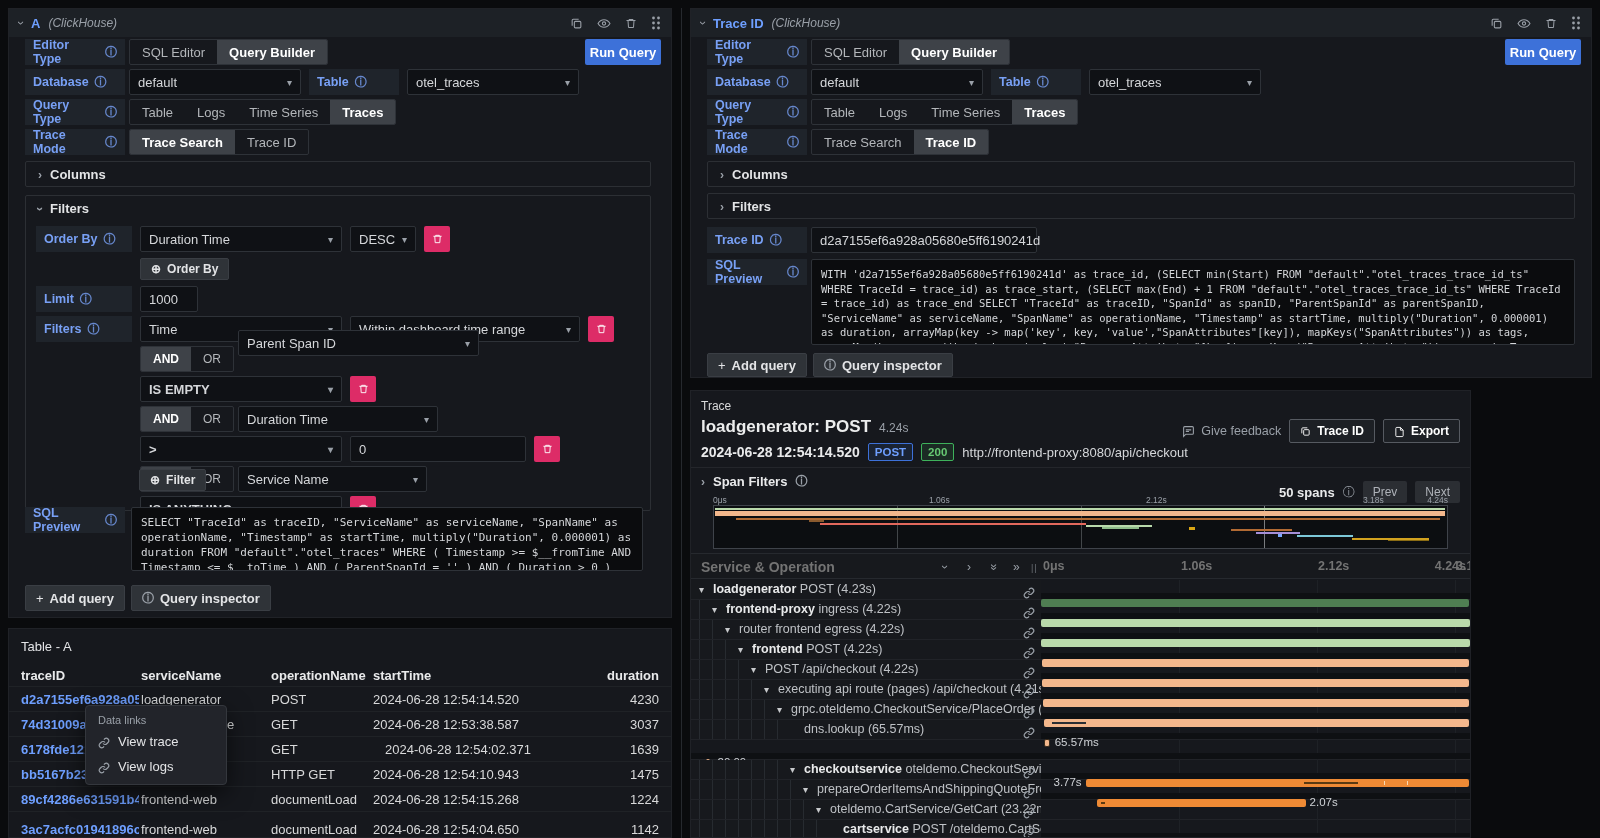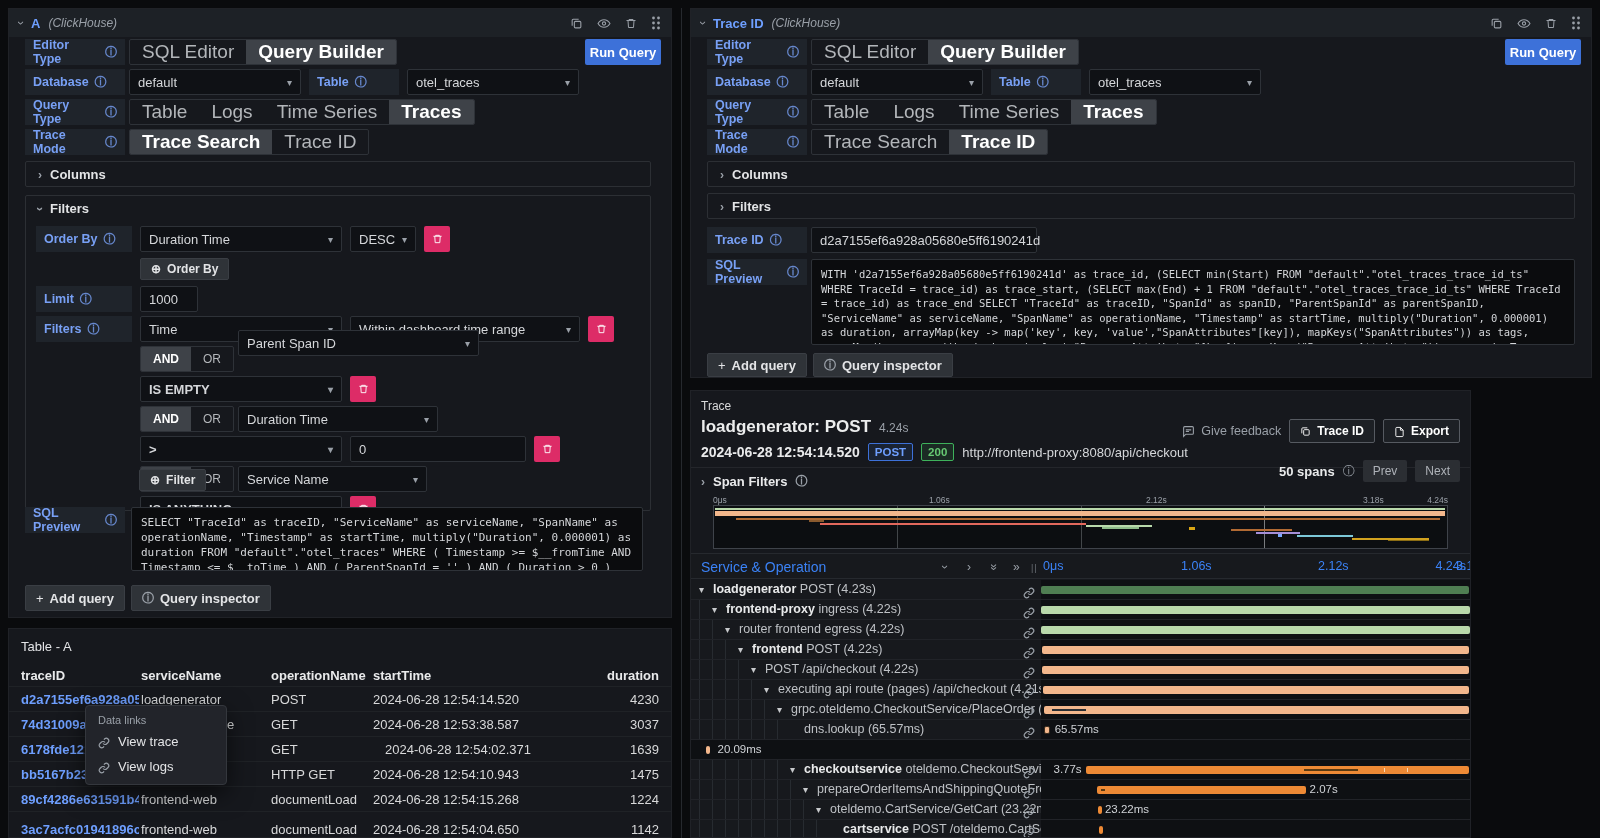--- a/index.html
+++ b/index.html
@@ -13,21 +13,21 @@
   .phead .hicons { margin-left:auto; display:flex; gap:14px; align-items:center; }
   .hicon svg { display:block; }
   .chev { display:inline-block; color:#9aa0a8; font-size:12px; line-height:1; }
   .chev.down { transform:rotate(90deg); }
   .chip { position:absolute; height:26px; display:flex; align-items:center; gap:6px;
     background:#1f242b; color:#78a0f5; font-size:12.5px; font-weight:600; padding:0 8px; }
   .chip .inf { color:#78a0f5; opacity:.8; font-size:12px; }
   .inf { font-style:normal; }
   .ginf { color:#9aa0a8; font-size:12px; }
   .seg { position:absolute; height:26px; display:flex; border:1px solid #2e3238; border-radius:2px; overflow:hidden; }
-  .seg .sbtn { padding:0 12px; display:flex; align-items:center; font-size:19px; color:#b3b6ba; cursor:pointer; }
+  .seg .sbtn { padding:0 12px; display:flex; align-items:center; font-size:13px; color:#b3b6ba; cursor:pointer; }
   .seg .sbtn.sel { background:#3e4248; color:#ffffff; font-weight:700; }
   .sel-box, .inp { position:absolute; height:26px; background:#0f1115; border:1px solid #2e3238;
     border-radius:2px; display:flex; align-items:center; padding:0 8px; font-size:13px; color:#d5d7da; }
   .sel-box .caret { margin-left:auto; color:#9aa0a8; font-size:10px; }
   .blue-btn { position:absolute; height:26px; background:#3d71d9; color:#fff; font-weight:700; font-size:13px;
     border-radius:2px; display:flex; align-items:center; justify-content:center; }
   .pink-btn { position:absolute; width:26px; height:26px; background:#dd2c67; border-radius:2px;
     display:flex; align-items:center; justify-content:center; }
   .gray-btn { position:absolute; height:26px; background:#2f3338; border:1px solid #3a3e44; border-radius:2px;
     display:flex; align-items:center; gap:6px; padding:0 10px; font-size:13px; color:#e3e4e6; font-weight:600; }
@@ -46,28 +46,28 @@
   .b-200 { color:#67c973; border:1px solid #3eb15b; background:rgba(62,177,91,.12); }
   .srow { display:flex; height:20px; border-bottom:1px solid rgba(255,255,255,.05); }
   .sname { width:350px; flex:none; position:relative; background:#17191d; font-size:12.5px;
     line-height:19px; white-space:nowrap; overflow:hidden; }
   .sname .tw { position:absolute; top:0; color:#c7c9cc; font-size:10px; }
   .sname .svc { font-weight:700; color:#e9eaeb; }
   .sname .sop { color:#bfc2c6; }
   .sname .lnk { position:absolute; right:6px; top:3px; }
   .guides { position:absolute; left:8px; top:0; bottom:0;
     background:repeating-linear-gradient(90deg,#272b30 0,#272b30 1px,transparent 1px,transparent 13px); }
-  .sbars { flex:1; position:relative; background:#0e1013; }
+  .sbars { flex:1; position:relative; background:#0e1013;margin-top:13px; }
   .sbar { position:absolute; top:6px; height:8px; border-radius:2px; }
   .blabel { position:absolute; top:3px; font-size:11.5px; color:#d0d3d7; white-space:nowrap; }
   .mm { position:absolute; background:#0c0e11; border:1px solid #3f434a; }
   .mm div { position:absolute; }
   .gline { position:absolute; width:1px; background:#1e2126; }
   .ticklbl { position:absolute; font-size:8.5px; color:#9aa0a8; top:0; }
-  .sohead-lbl { position:absolute; top:5px; font-size:12.5px; font-weight:400; color:#3b82f6; }
+  .sohead-lbl { position:absolute; top:5px; font-size:12.5px; font-weight:700; color:#737373; }
   svg { vertical-align:middle; }
 </style>
 </head>
 <body>
 
 <div class="panel" id="panel-a" style="left:8px; top:8px; width:664px; height:610px;">
   <div class="phead">
     <span class="chev down">›</span>
     <span class="ptitle">A</span>
     <span class="psub">(ClickHouse)</span>
@@ -514,21 +514,21 @@
     <span style="font-size:13px; color:#d5d7da;">http://frontend-proxy:8080/api/checkout</span>
   </div>
 
   <div style="position:absolute; top:76px; left:0; right:0; border-top:1px solid #24262b;"></div>
 
   <div style="position:absolute; top:82px; left:10px; display:flex; gap:8px; align-items:center; font-size:13px; font-weight:700; color:#e9eaeb;">
     <span class="chev">›</span>
     <span>Span Filters</span>
     <span class="ginf">ⓘ</span>
   </div>
-  <div style="position:absolute; top:69px; right:10px; display:flex; gap:8px; align-items:center;text-align:right;">
+  <div style="position:absolute; top:90px; right:10px; display:flex; gap:8px; align-items:center;text-align:right;">
     <span style="font-size:13px; font-weight:700; color:#e9eaeb;">50 spans</span>
     <span class="ginf">ⓘ</span>
     <span style="height:22px; padding:0 10px; display:flex; align-items:center; background:#2b2e33; border-radius:2px; font-size:12px; color:#aeb2b8;">Prev</span>
     <span style="height:22px; padding:0 10px; display:flex; align-items:center; background:#2b2e33; border-radius:2px; font-size:12px; color:#aeb2b8;">Next</span>
   </div>
 
   <div style="position:absolute; top:104px; left:22px; right:22px; height:9px;">
     <span class="ticklbl" style="left:0;">0μs</span>
     <span class="ticklbl" style="left:216px;">1.06s</span>
     <span class="ticklbl" style="left:433px;">2.12s</span>
@@ -735,24 +735,20 @@
 
     <div class="srow">
       <div class="sname" style="padding-left:139px;"><span class="guides" style="width:117px;"></span>
         <span class="tw" style="left:125px;">▾</span>
         <span class="sop">oteldemo.CartService/GetCart (23.22ms)</span>
         <span class="lnk"><svg width="12" height="12" viewBox="0 0 24 24" fill="none" stroke="#9aa0a8" stroke-width="2.4">
               <path d="M10 13a5 5 0 0 0 7.5.5l3-3a5 5 0 0 0-7-7l-1.7 1.7"></path>
               <path d="M14 11a5 5 0 0 0-7.5-.5l-3 3a5 5 0 0 0 7 7l1.7-1.7"></path>
             </svg></span>
       </div>
-      <div class="sbars">
-          <div class="sbar" style="left:13.3%; width:4px; background:#ee8a35;"></div>
-          <span class="blabel" style="left:14.9%;">23.22ms</span>
-        </div>
     </div>
 
     <div class="srow">
       <div class="sname" style="padding-left:152px;"><span class="guides" style="width:130px;"></span>
         <span class="svc">cartservice</span> <span class="sop">POST /oteldemo.CartService/GetCart</span>
         <span class="lnk"><svg width="12" height="12" viewBox="0 0 24 24" fill="none" stroke="#9aa0a8" stroke-width="2.4">
               <path d="M10 13a5 5 0 0 0 7.5.5l3-3a5 5 0 0 0-7-7l-1.7 1.7"></path>
               <path d="M14 11a5 5 0 0 0-7.5-.5l-3 3a5 5 0 0 0 7 7l1.7-1.7"></path>
             </svg></span>
       </div>

